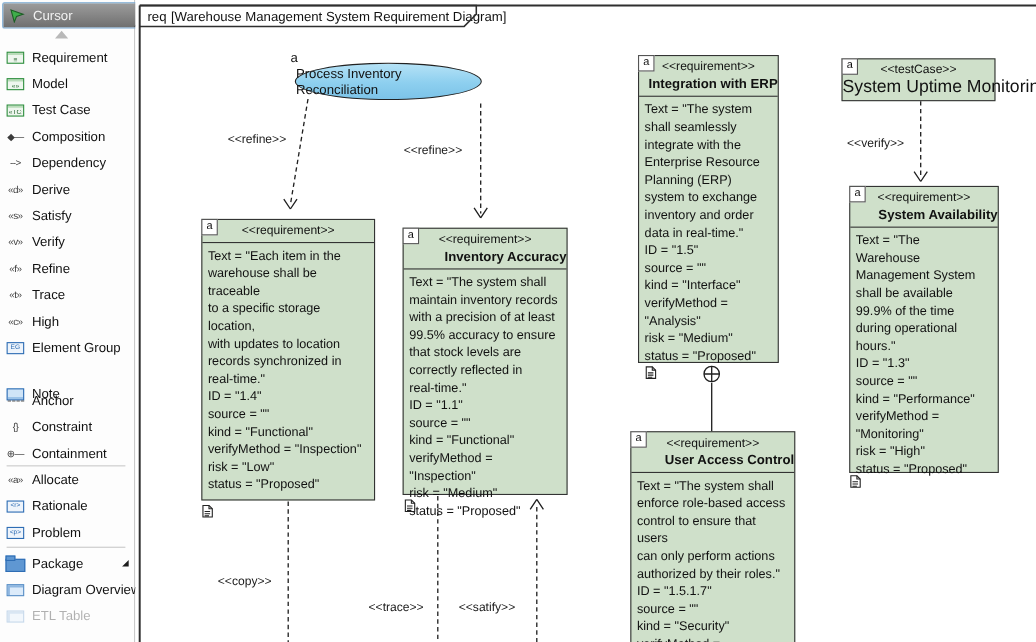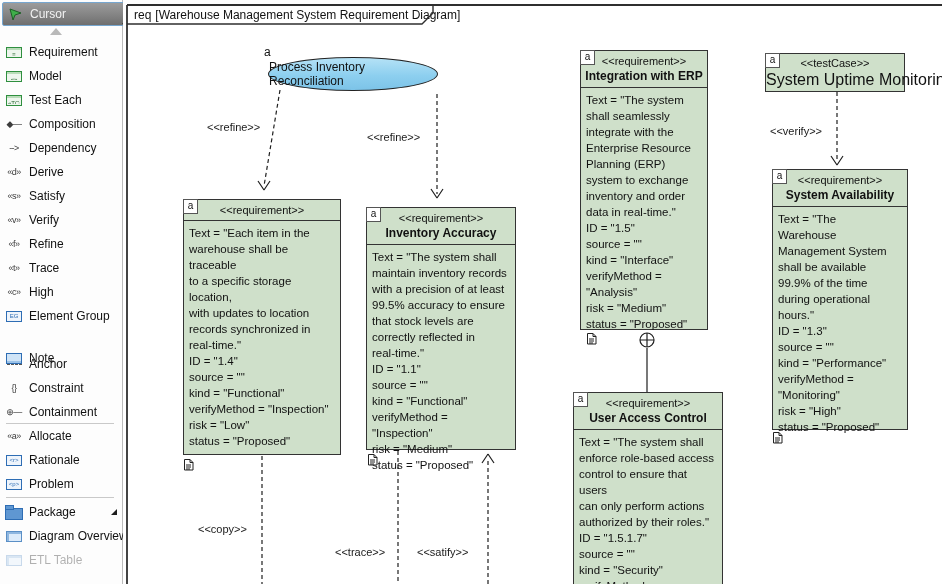--- a/index.html
+++ b/index.html
@@ -35,21 +35,21 @@
   .faded{opacity:0.32;}
   
   .canvas{position:absolute;left:123px;top:0;width:819px;height:584px;background:#fff;}
   .frame-tab-text{position:absolute;left:134px;top:8px;font-size:12px;white-space:nowrap;}
   .frame-tab-text .kw{font-weight:normal;margin-right:4px;}
   
   .node{position:absolute;box-sizing:border-box;background:#cfe0ca;border:1.6px solid #333;}
   .marker{position:absolute;left:-1px;top:-1px;width:13px;height:13px;background:#fff;border:1px solid #555;
     font-size:10px;line-height:12px;text-align:center;color:#111;}
   .stereo{text-align:center;font-size:11px;padding-top:4px;white-space:nowrap;}
-  .node-title{text-align:center;font-size:12px;font-weight:bold;padding-top:2px;white-space:nowrap;}
+  .node-title{text-align:right;font-size:12px;font-weight:bold;padding-top:2px;white-space:nowrap;}
   .hline{border-top:1.6px solid #333;margin-top:4px;}
   .node-body{font-size:11.5px;line-height:16px;padding:4px 5px 0 5px;white-space:pre-line;overflow:hidden;}
   .ellipse{position:absolute;left:268px;top:57px;width:170px;height:34px;border:1.6px solid #222;border-radius:50%;
     background:linear-gradient(#b5e2f6 0%,#8dcfef 55%,#7cc3e8 100%);
     display:flex;align-items:center;justify-content:center;font-size:12px;box-sizing:border-box;}
   .free-marker{position:absolute;font-size:12px;color:#111;}
   .edge-label{position:absolute;font-size:11px;color:#1a1a1a;white-space:nowrap;}
   svg.overlay{position:absolute;left:0;top:0;pointer-events:none;}
 </style>
 </head>
@@ -80,21 +80,21 @@
           </span>
         </span>
         <span class="pi-label">Model</span>
       </div>
       <div class="palette-item" style="top: 90px;">
         <span class="pi-icon">
           <span class="ic-box ic-grn">
             <span>«TC»</span>
           </span>
         </span>
-        <span class="pi-label">Test Each</span>
+        <span class="pi-label">Test Case</span>
       </div>
       <div class="palette-item" style="top: 114px;">
         <span class="pi-icon txt-icon">◆—</span>
         <span class="pi-label">Composition</span>
       </div>
       <div class="palette-item" style="top: 138px;">
         <span class="pi-icon txt-icon">--&gt;</span>
         <span class="pi-label">Dependency</span>
       </div>
       <div class="palette-item" style="top: 162px;">

